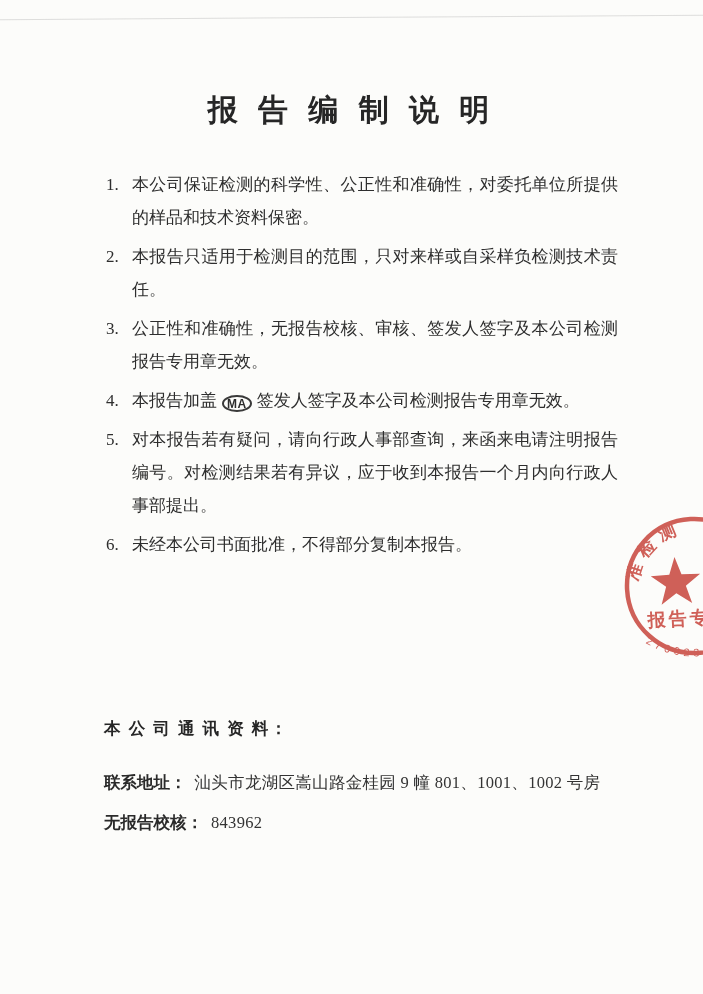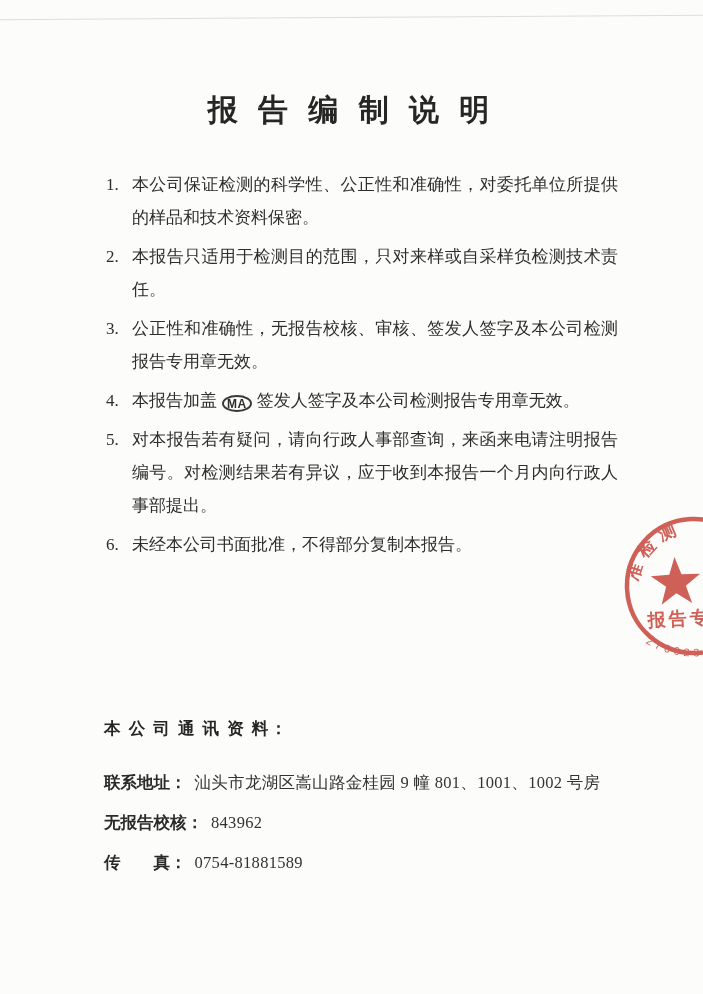--- a/index.html
+++ b/index.html
@@ -189,18 +189,15 @@
   </div>
 
   <div class="contact">
     <div class="contact-heading">本 公 司 通 讯 资 料：</div>
     <div class="contact-row">
       <span class="contact-label">联系地址：</span><span class="contact-value">汕头市龙湖区嵩山路金桂园 9 幢 801、1001、1002 号房</span>
     </div>
     <div class="contact-row">
       <span class="contact-label">无报告校核：</span><span class="contact-value">843962</span>
     </div>
-    <div class="contact-row">
-      <span class="contact-label">传　　真：</span><span class="contact-value">0754-81881589</span>
-    </div>
   </div>
 
 </div>
 
 </body></html>

